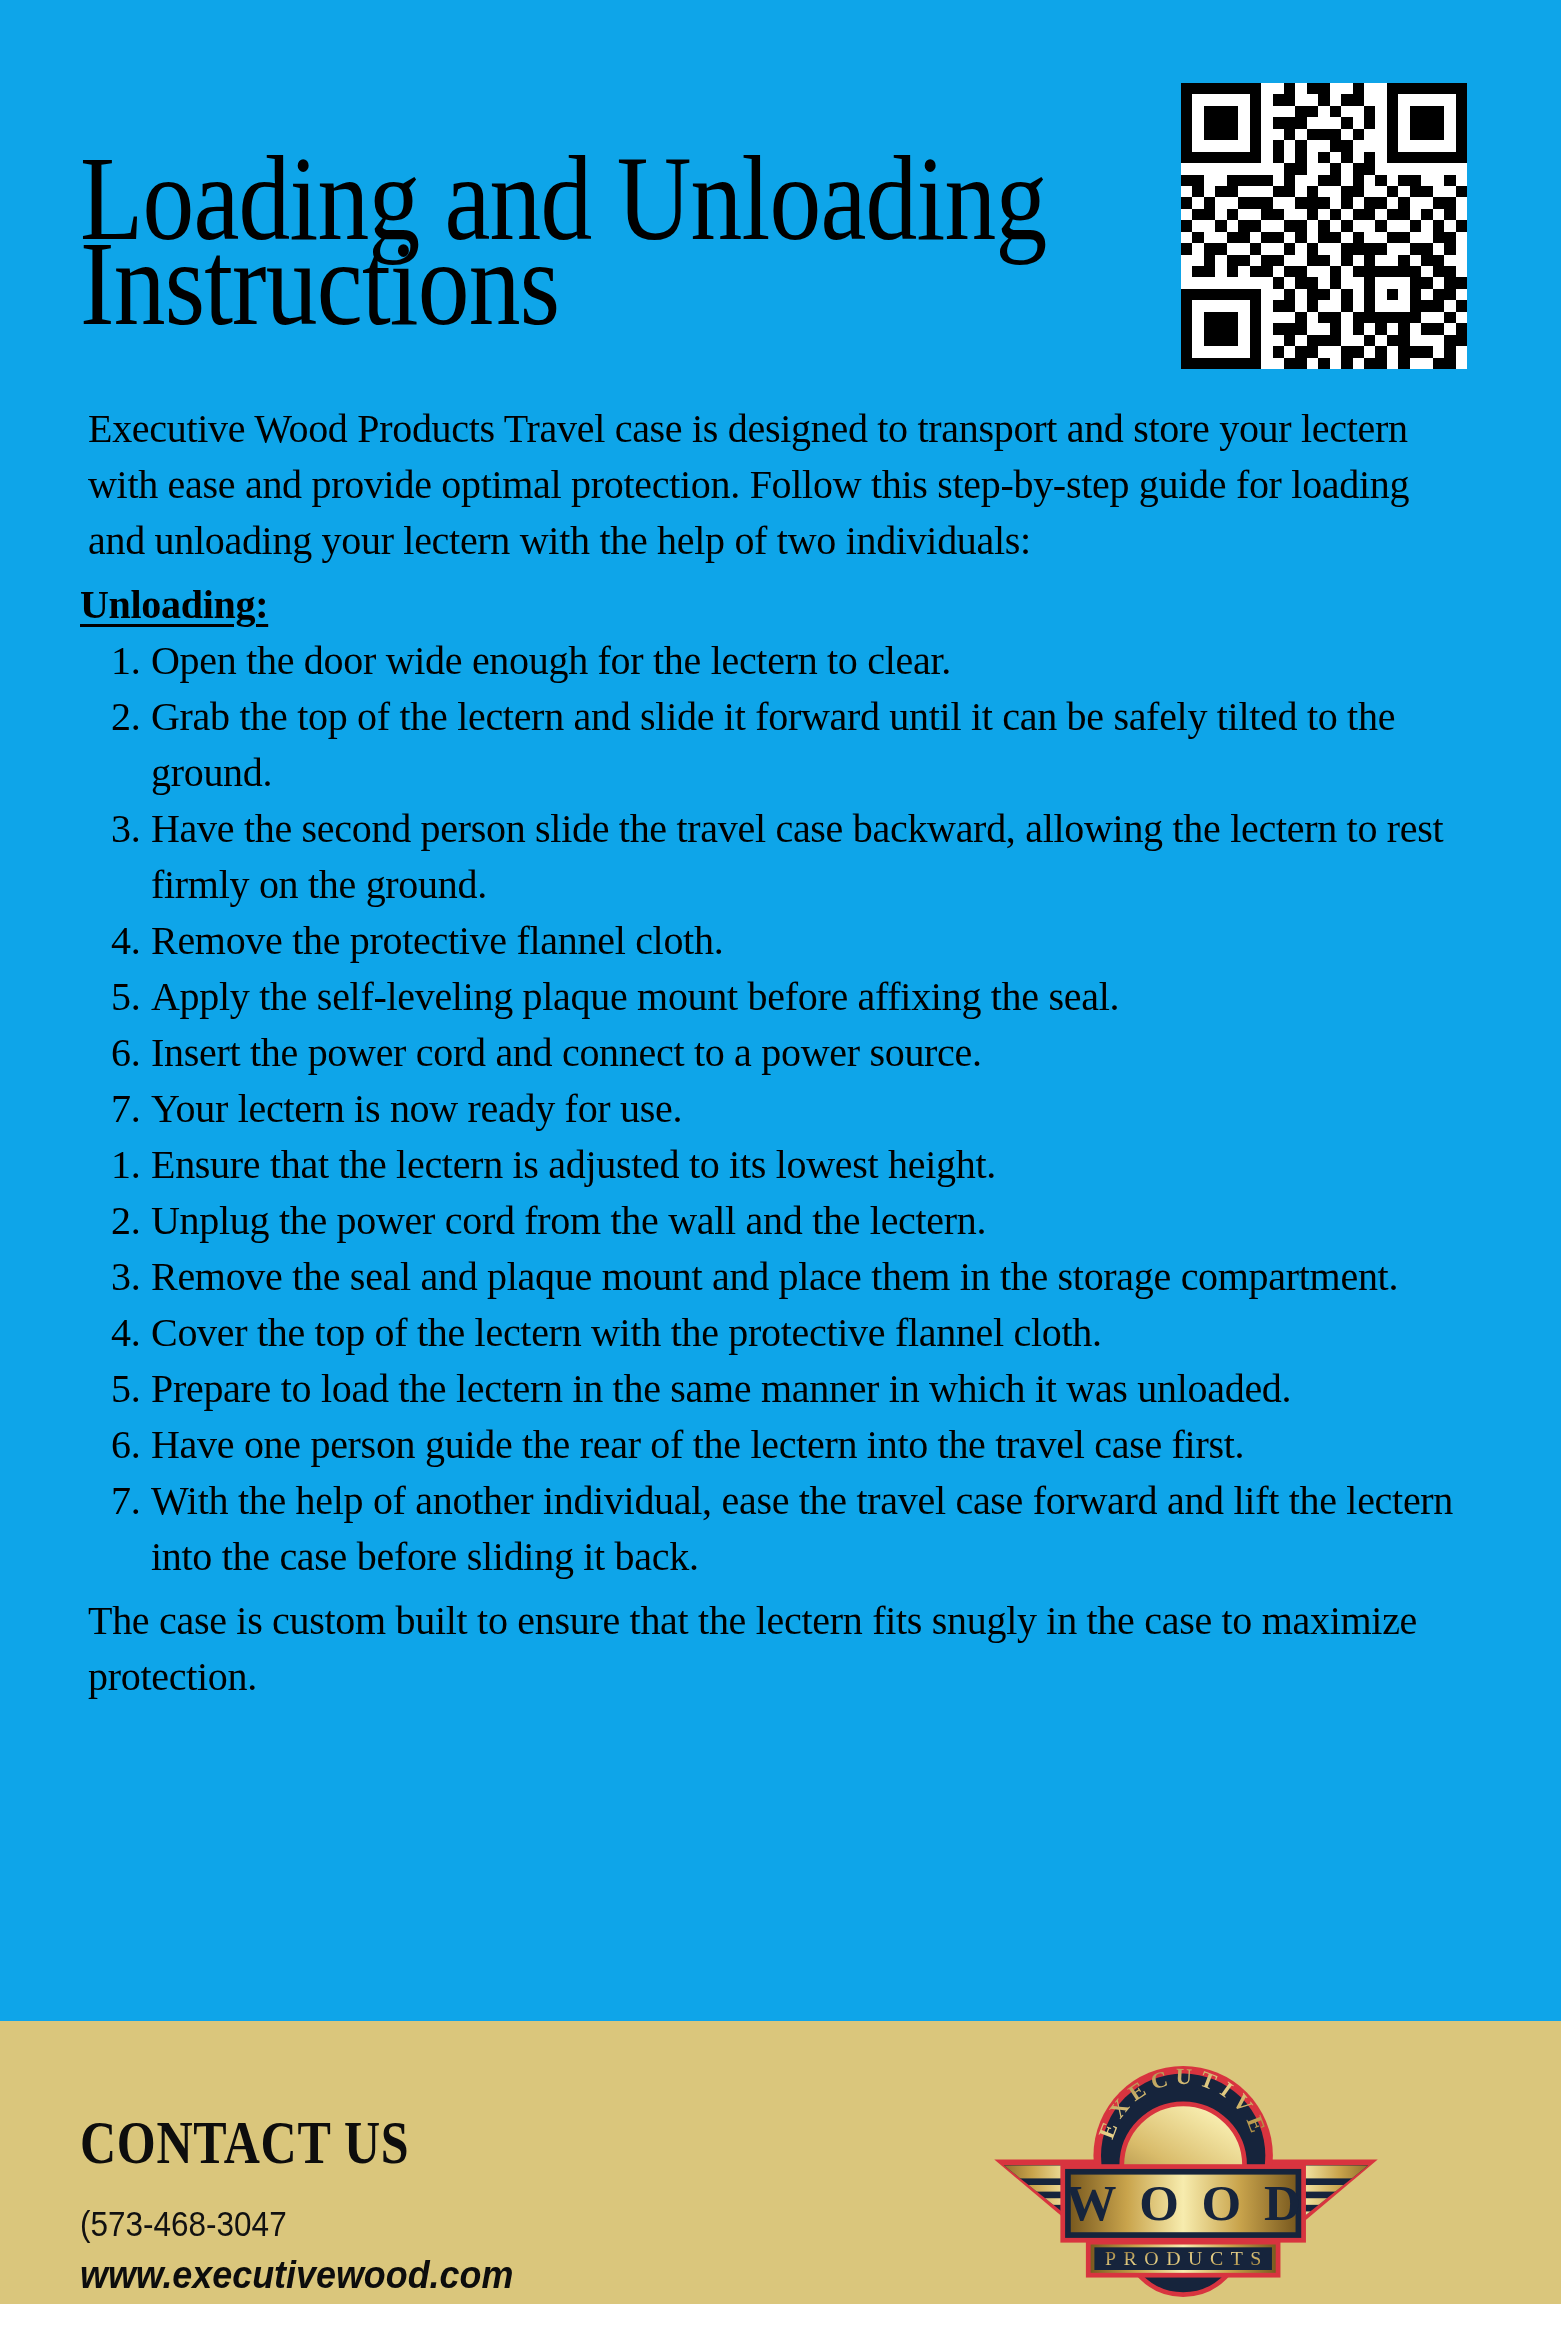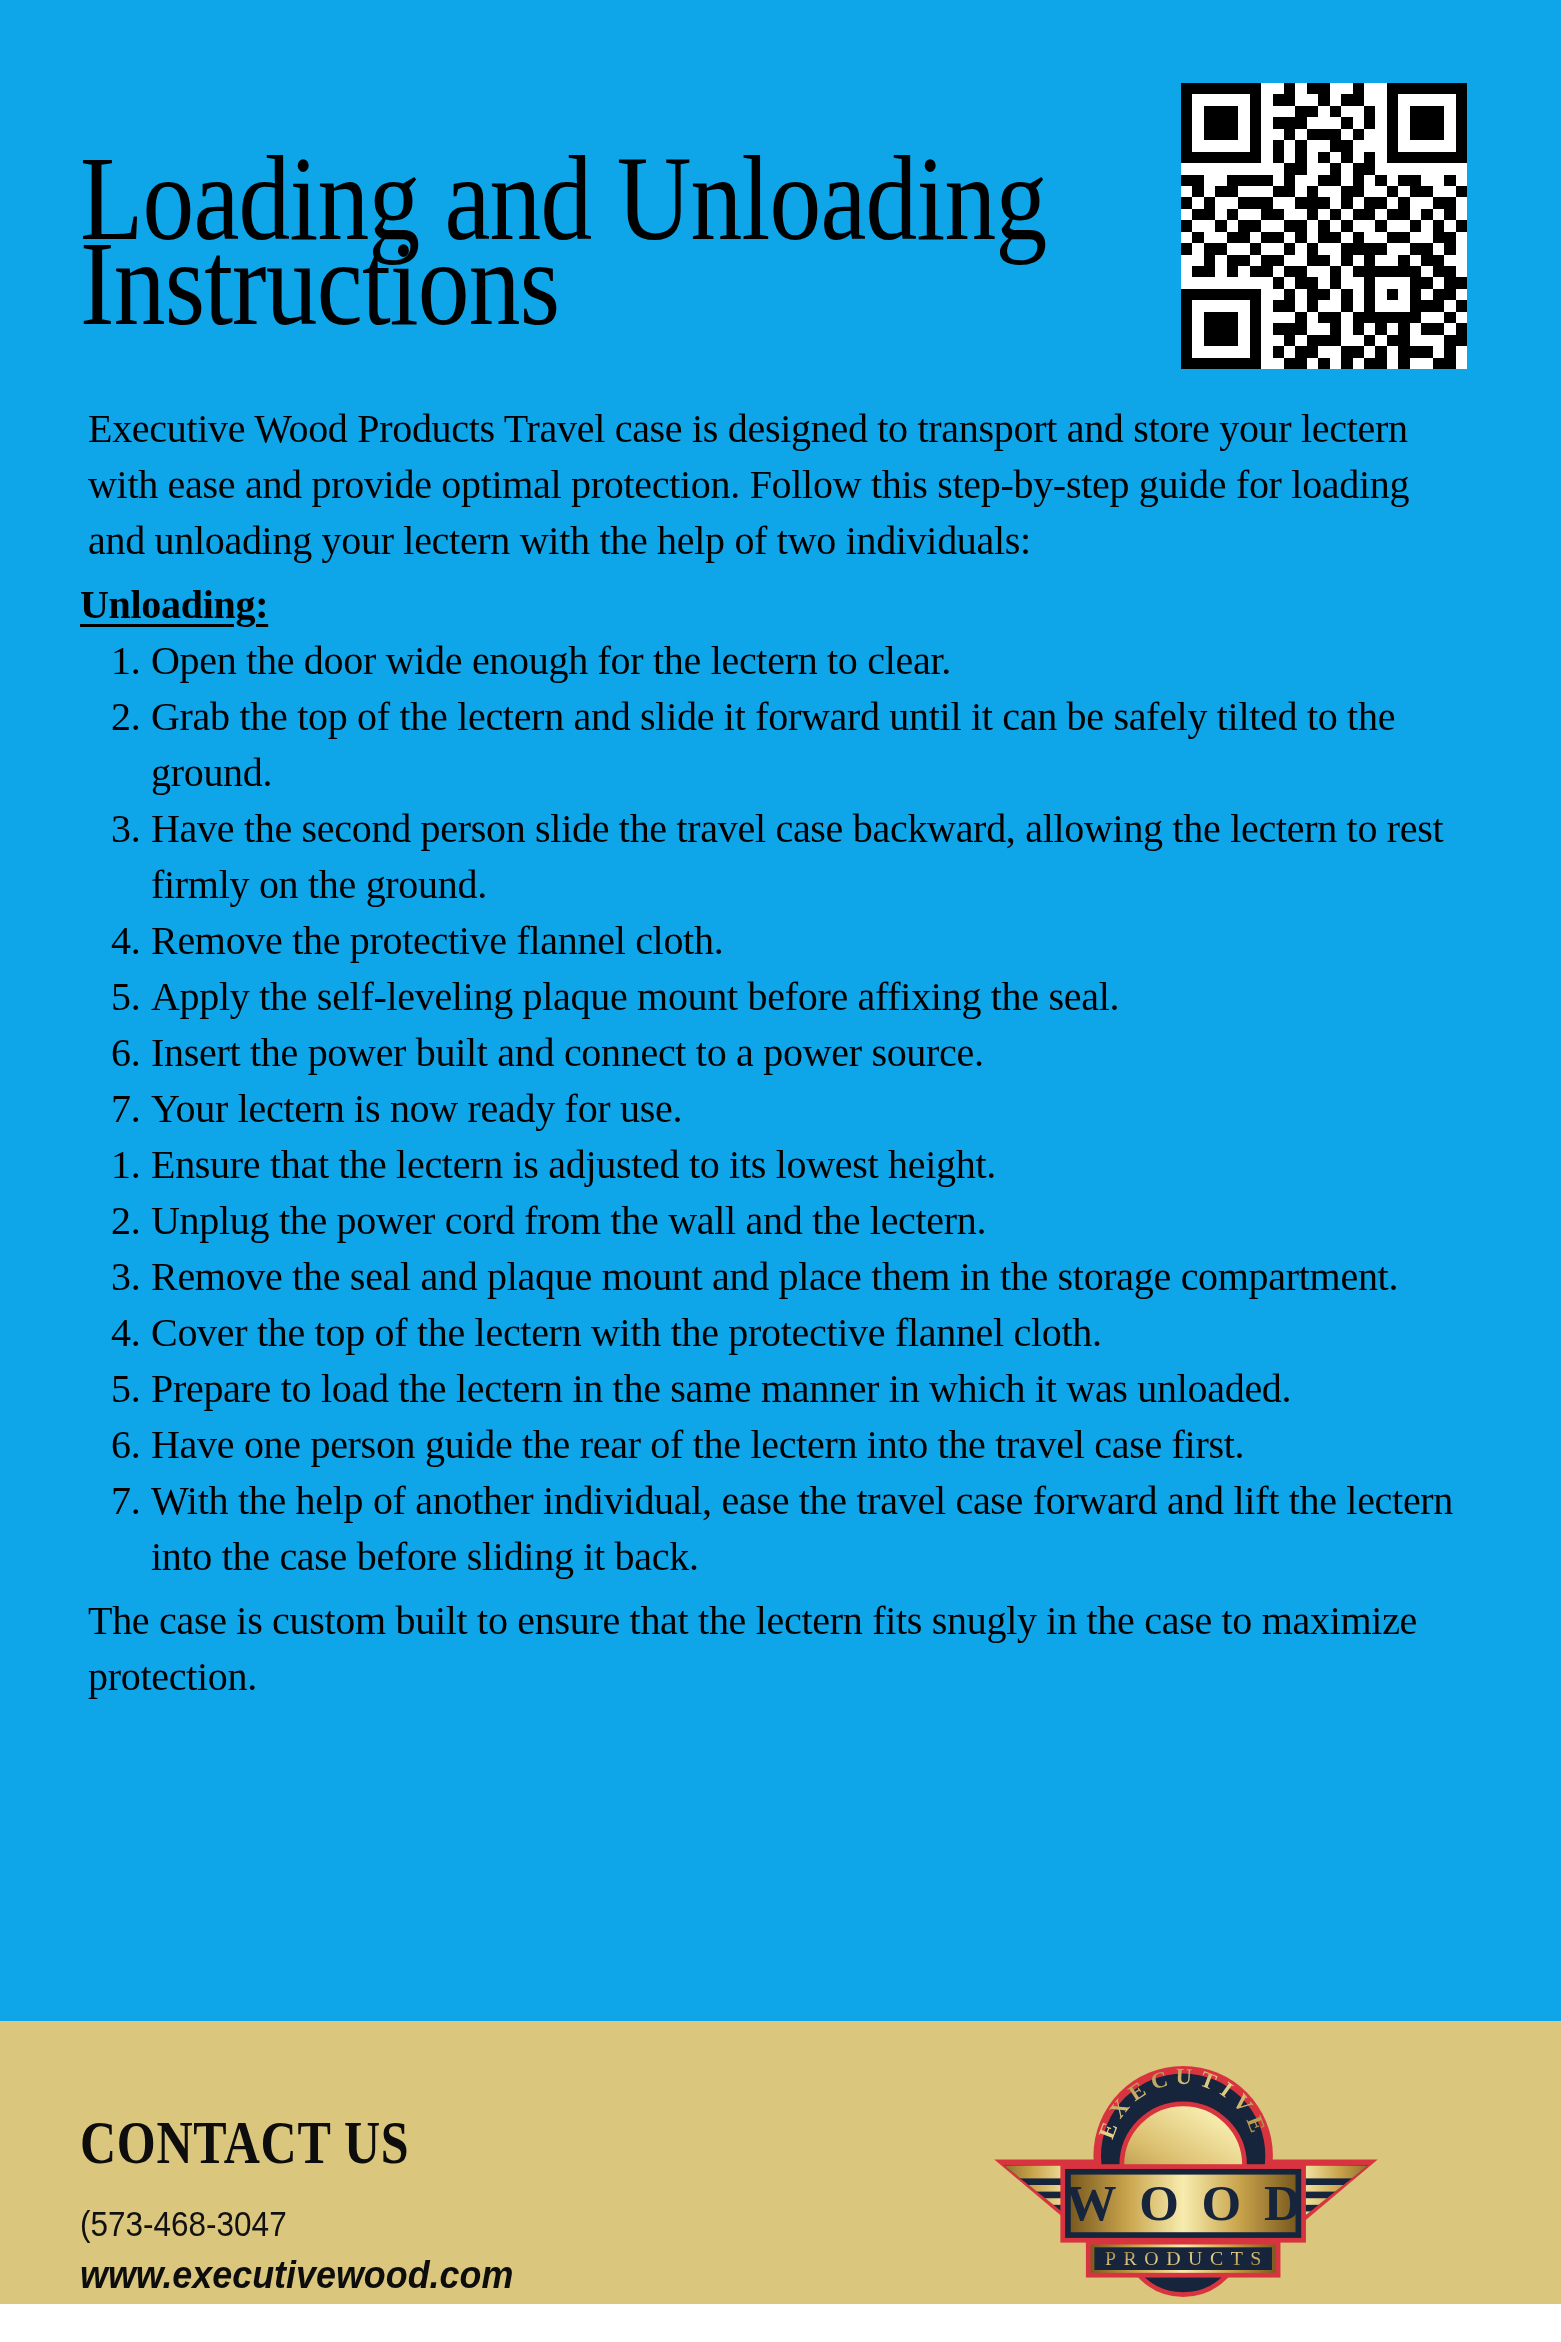--- a/index.html
+++ b/index.html
@@ -434,21 +434,21 @@
   <div class="main-text">
     <p>Executive Wood Products Travel case is designed to transport and store your lectern with ease and provide optimal protection. Follow this step-by-step guide for loading and unloading your lectern with the help of two individuals:</p>
     <div>
         <h2 class="sec-heading">Unloading:</h2>
         <ol class="steps">
           <li>Open the door wide enough for the lectern to clear.</li>
           <li>Grab the top of the lectern and slide it forward until it can be safely tilted to the ground.</li>
           <li>Have the second person slide the travel case backward, allowing the lectern to rest firmly on the ground.</li>
           <li>Remove the protective flannel cloth.</li>
           <li>Apply the self-leveling plaque mount before affixing the seal.</li>
-          <li>Insert the power built and connect to a power source.</li>
+          <li>Insert the power cord and connect to a power source.</li>
           <li>Your lectern is now ready for use.</li>
         </ol>
         <ol class="steps">
           <li>Ensure that the lectern is adjusted to its lowest height.</li>
           <li>Unplug the power cord from the wall and the lectern.</li>
           <li>Remove the seal and plaque mount and place them in the storage compartment.</li>
           <li>Cover the top of the lectern with the protective flannel cloth.</li>
           <li>Prepare to load the lectern in the same manner in which it was unloaded.</li>
           <li>Have one person guide the rear of the lectern into the travel case first.</li>
           <li>With the help of another individual, ease the travel case forward and lift the lectern into the case before sliding it back.</li>

